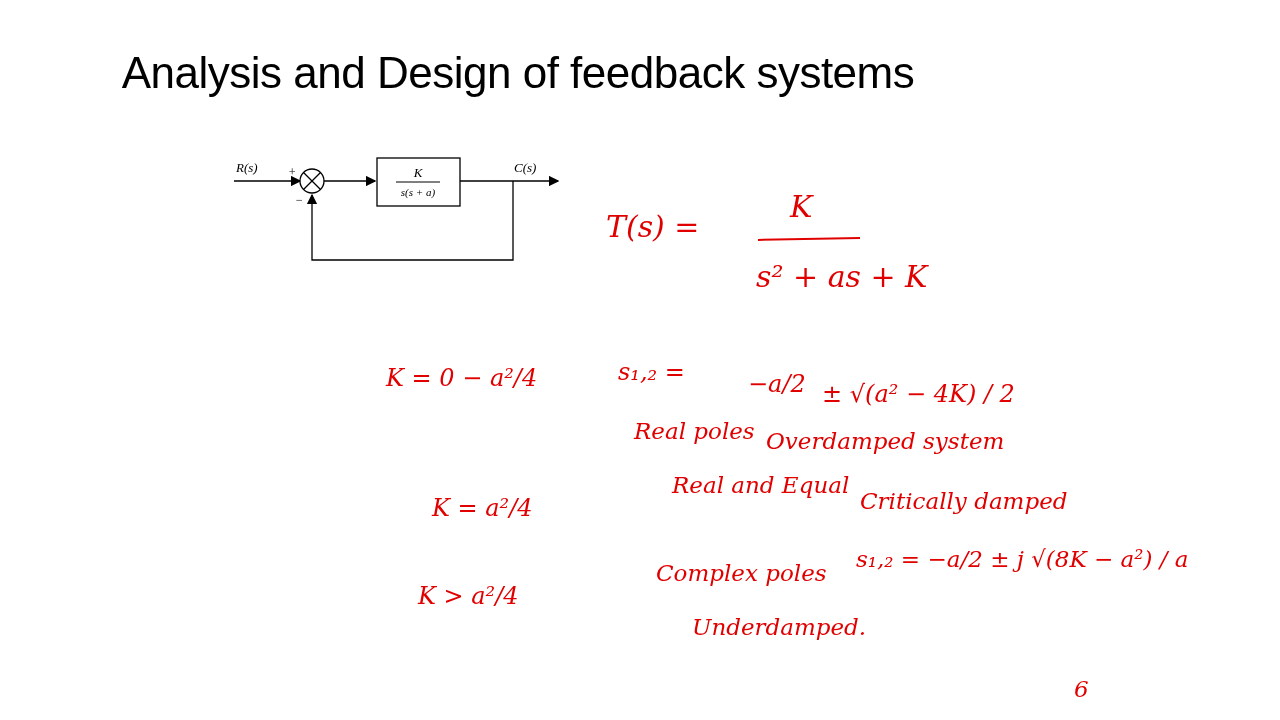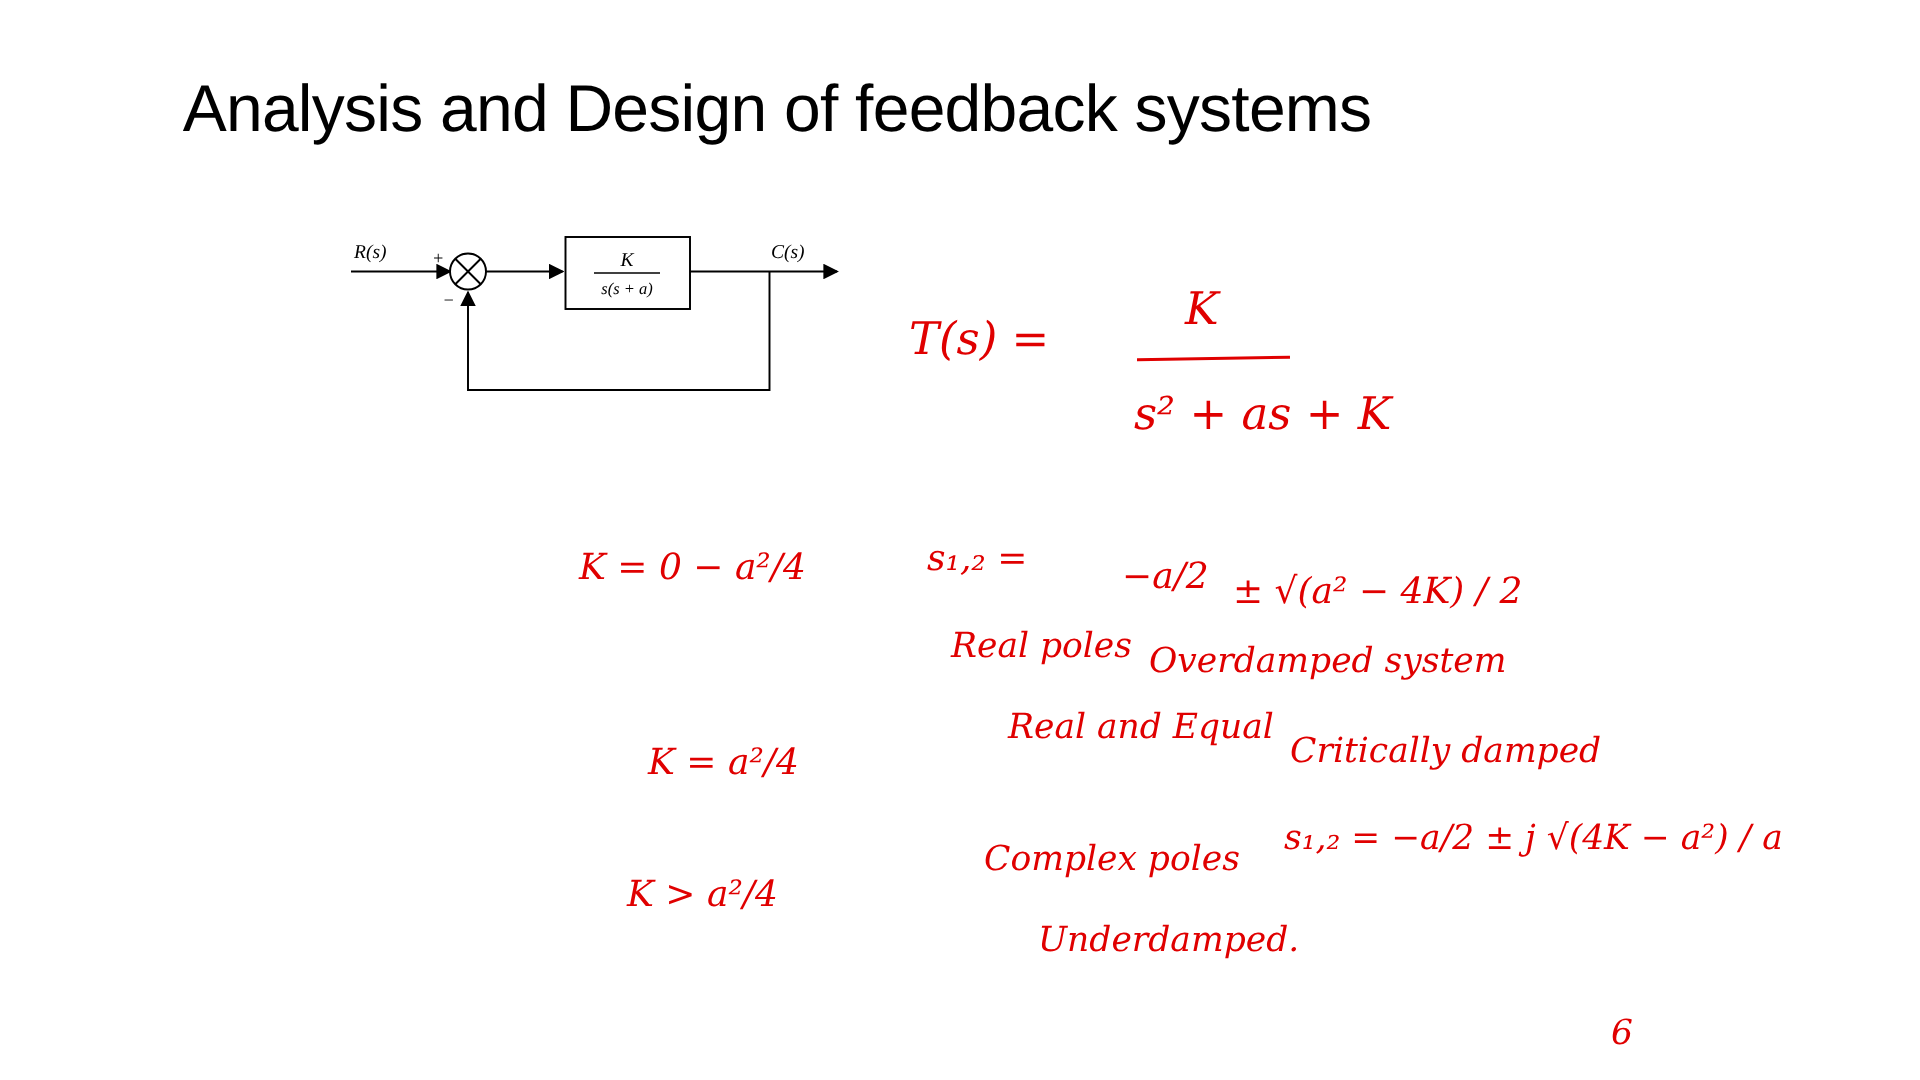--- a/index.html
+++ b/index.html
@@ -54,16 +54,16 @@
 <div class="ink ink-md" style="left:822px; top:342px;margin-top:40px;">± √(a² − 4K) / 2</div>
 <div class="ink ink-sm" style="left:634px; top:420px;">Real poles</div>
 <div class="ink ink-sm" style="left:766px; top:430px;">Overdamped system</div>
 
 <div class="ink ink-md" style="left:432px; top:496px;">K = a²/4</div>
 <div class="ink ink-sm" style="left:636px; top:474px;margin-left:36px;">Real and Equal</div>
 <div class="ink ink-sm" style="left:860px; top:490px;">Critically damped</div>
 
 <div class="ink ink-md" style="left:418px; top:584px;">K &gt; a²/4</div>
 <div class="ink ink-sm" style="left:656px; top:562px;">Complex poles</div>
-<div class="ink ink-sm" style="left:856px; top:548px;">s₁,₂ = −a/2 ± j √(4K − a²) / a</div>
+<div class="ink ink-sm" style="left:856px; top:548px;">s₁,₂ = −a/2 ± j √(8K − a²) / a</div>
 <div class="ink ink-sm" style="left:692px; top:604px;margin-top:12px;">Underdamped.</div>
 
 <div class="ink ink-sm" style="left:1074px; top:678px;">6</div>
 
 </body></html>

